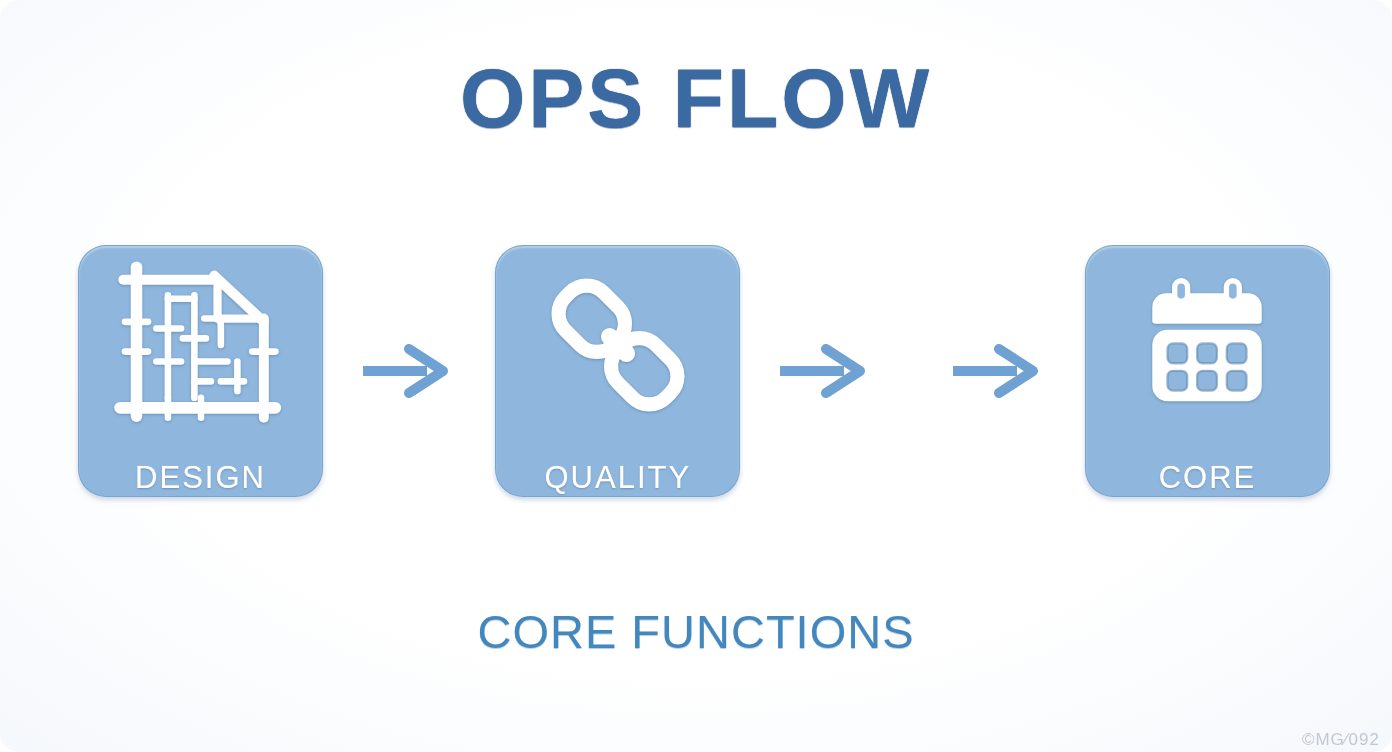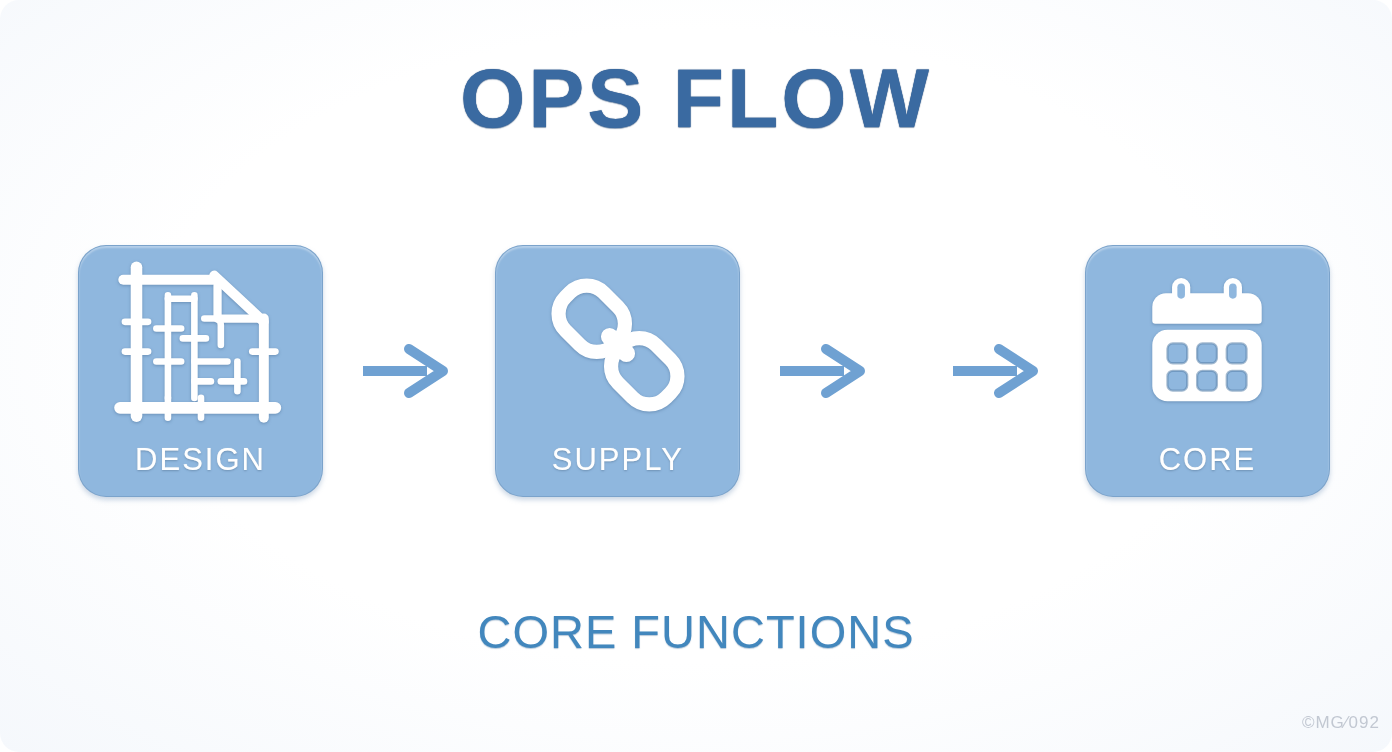--- a/index.html
+++ b/index.html
@@ -37,38 +37,38 @@
     box-sizing:border-box;
   }
   .icon-wrap{
     height:182px;display:flex;align-items:center;justify-content:center;
     margin-top:8px;
   }
   .icon-wrap svg{
     filter:drop-shadow(0 1px 1.5px rgba(70,105,145,.5));
   }
   .step-label{
-    margin-top:auto;margin-bottom:18px;
+    margin-top:auto;
     font-size:31px;font-weight:400;letter-spacing:2px;
     color:#FFFFFF;
     text-shadow:0 1px 2px rgba(80,115,150,.6), 0 0 1px rgba(255,255,255,.8);
   }
   .arrow{
     flex:1 1 auto;height:64px;
     display:flex;align-items:center;justify-content:center;
   }
   .subtitle{
     position:absolute;top:604px;left:0;width:100%;
     margin:0;text-align:center;
     font-size:47px;font-weight:400;letter-spacing:1px;
     color:#4287BD;
     text-shadow:0 1px 1px rgba(50,100,150,.35);
   }
   .watermark{
-    position:absolute;right:12px;bottom:19px;
+    position:absolute;right:12px;bottom:2px;
     font-size:17px;letter-spacing:1px;
     color:#C2C8D2;
   }
 </style>
 </head>
 <body>
 
 <div class="canvas">
 
   <h1 class="title">OPS FLOW</h1>
@@ -117,21 +117,21 @@
     <div class="step">
       <div class="icon-wrap">
         <svg width="158" height="162" viewBox="0 0 100 100" fill="none">
           <g transform="rotate(-45 50 50)">
             <rect x="33" y="5" width="34" height="43" rx="15" stroke="#FFFFFF" stroke-width="9"></rect>
             <rect x="33" y="52" width="34" height="43" rx="15" stroke="#FFFFFF" stroke-width="9"></rect>
             <rect x="44.5" y="37" width="11" height="26" rx="5.5" fill="#FFFFFF"></rect>
           </g>
         </svg>
       </div>
-      <div class="step-label">SUPPLY</div>
+      <div class="step-label">QUALITY</div>
     </div>
 
     <div class="arrow">
       <svg width="92" height="64" viewBox="0 0 92 64" fill="none">
         <path d="M0 32 H64" stroke="#6FA1D2" stroke-width="10"></path>
         <path d="M46 10 L80 32 L46 54" stroke="#6FA1D2" stroke-width="10" stroke-linecap="round" stroke-linejoin="round"></path>
       </svg>
     </div>
 
 

